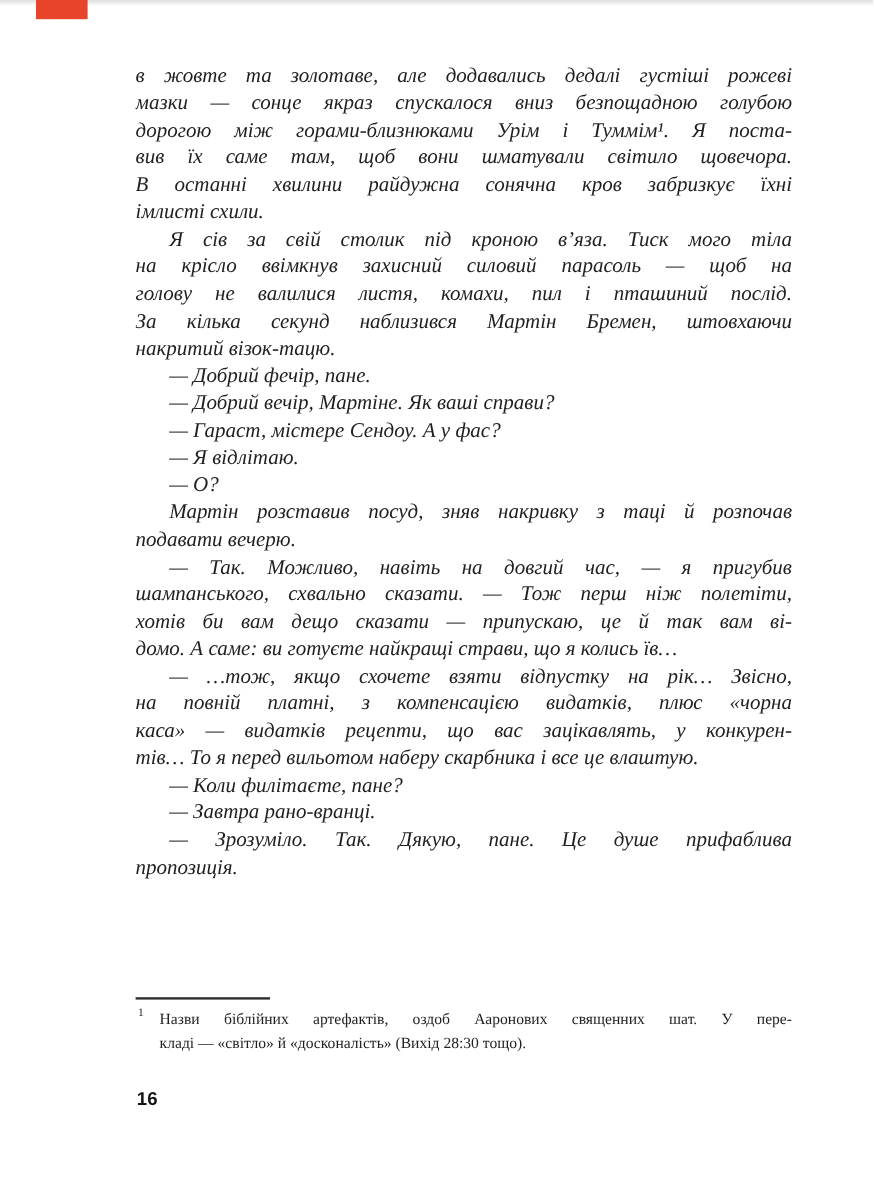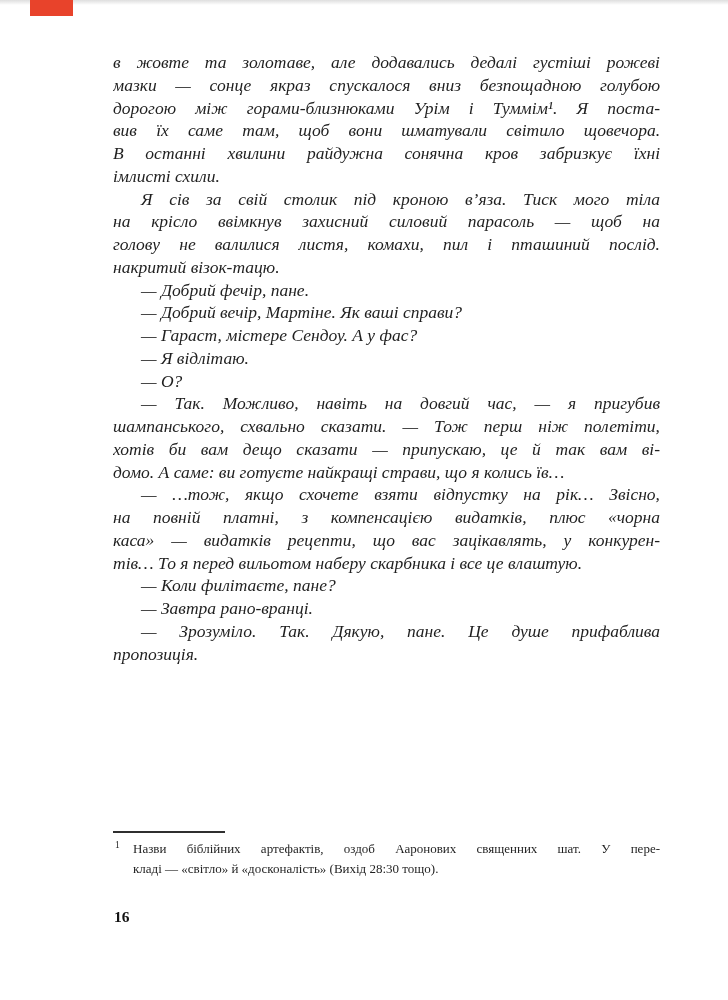--- a/index.html
+++ b/index.html
@@ -68,21 +68,21 @@
   }
   .fn-line {
     text-align: justify;
     text-align-last: justify;
   }
   .fn-line.last { text-align-last: left; }
 
   .page-number {
     position: absolute;
     left: 114px; top: 908px;
-    font-family: Liberation Serif, serif;
+    font-family: Liberation Sans, sans-serif;
     font-weight: bold;
     font-size: 15.5px;
     color: #141414;
   }
 </style>
 </head>
 <body>
 
 <div class="page">
   <div class="top-shade"></div>
@@ -94,36 +94,41 @@
         <div class="line">мазки — сонце якраз спускалося вниз безпощадною голубою</div>
         <div class="line">дорогою між горами-близнюками Урім і Туммім¹. Я поста-</div>
         <div class="line">вив їх саме там, щоб вони шматували світило щовечора.</div>
         <div class="line">В останні хвилини райдужна сонячна кров забризкує їхні</div>
         <div class="line last">імлисті схили.</div>
       </div>
       <div class="para">
         <div class="line indent">Я сів за свій столик під кроною в’яза. Тиск мого тіла</div>
         <div class="line">на крісло ввімкнув захисний силовий парасоль — щоб на</div>
         <div class="line">голову не валилися листя, комахи, пил і пташиний послід.</div>
+        <div class="line">За кілька секунд наблизився Мартін Бремен, штовхаючи</div>
         <div class="line last">накритий візок-тацю.</div>
       </div>
       <div class="para">
         <div class="line last indent">— Добрий фечір, пане.</div>
       </div>
       <div class="para">
         <div class="line last indent">— Добрий вечір, Мартіне. Як ваші справи?</div>
       </div>
       <div class="para">
         <div class="line last indent">— Гараст, містере Сендоу. А у фас?</div>
       </div>
       <div class="para">
         <div class="line last indent">— Я відлітаю.</div>
       </div>
       <div class="para">
         <div class="line last indent">— О?</div>
+      </div>
+      <div class="para">
+        <div class="line indent">Мартін розставив посуд, зняв накривку з таці й розпочав</div>
+        <div class="line last">подавати вечерю.</div>
       </div>
       <div class="para">
         <div class="line indent">— Так. Можливо, навіть на довгий час, — я пригубив</div>
         <div class="line">шампанського, схвально сказати. — Тож перш ніж полетіти,</div>
         <div class="line">хотів би вам дещо сказати — припускаю, це й так вам ві-</div>
         <div class="line last">домо. А саме: ви готуєте найкращі страви, що я колись їв…</div>
       </div>
       <div class="para">
         <div class="line indent">— …тож, якщо схочете взяти відпустку на рік… Звісно,</div>
         <div class="line">на повній платні, з компенсацією видатків, плюс «чорна</div>

